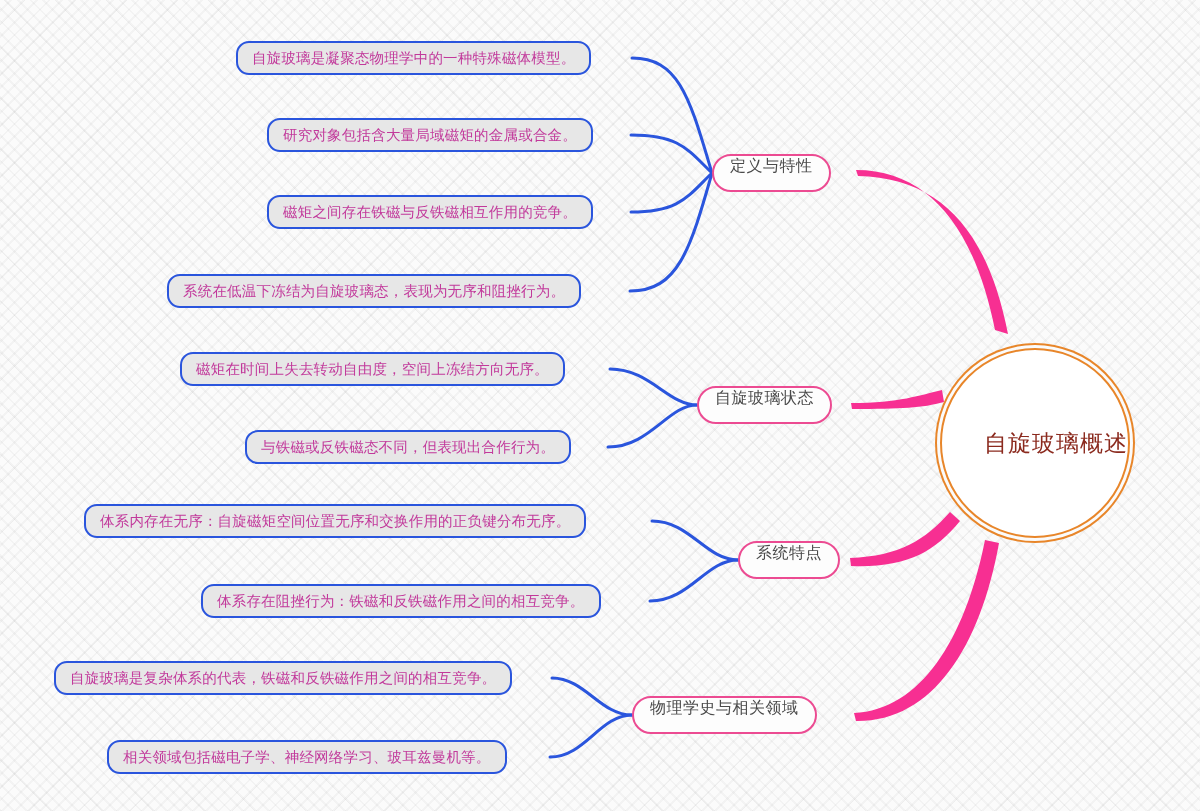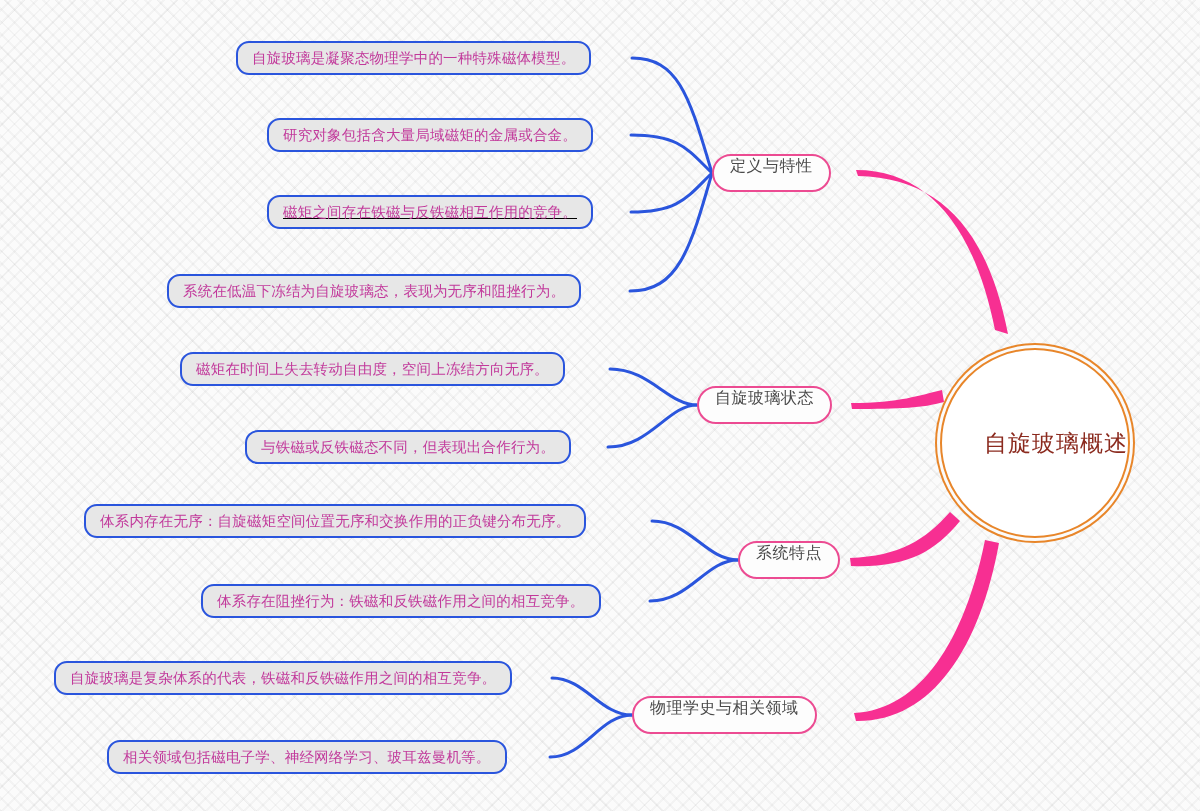--- a/index.html
+++ b/index.html
@@ -158,21 +158,21 @@
   </div>
 
   <div class="leaf-node" style="left:236px; top:41px;">
     <span class="leaf-label">自旋玻璃是凝聚态物理学中的一种特殊磁体模型。</span>
   </div>
 
   <div class="leaf-node" style="left:267px; top:118px;">
     <span class="leaf-label">研究对象包括含大量局域磁矩的金属或合金。</span>
   </div>
 
-  <div class="leaf-node" style="left:267px; top:195px;text-decoration:underline;">
+  <div class="leaf-node" style="left:267px; top:195px;">
     <span class="leaf-label">磁矩之间存在铁磁与反铁磁相互作用的竞争。</span>
   </div>
 
   <div class="leaf-node" style="left:180px; top:352px;">
     <span class="leaf-label">磁矩在时间上失去转动自由度，空间上冻结方向无序。</span>
   </div>
 
   <div class="leaf-node" style="left:167px; top:274px;">
     <span class="leaf-label">系统在低温下冻结为自旋玻璃态，表现为无序和阻挫行为。</span>
   </div>

